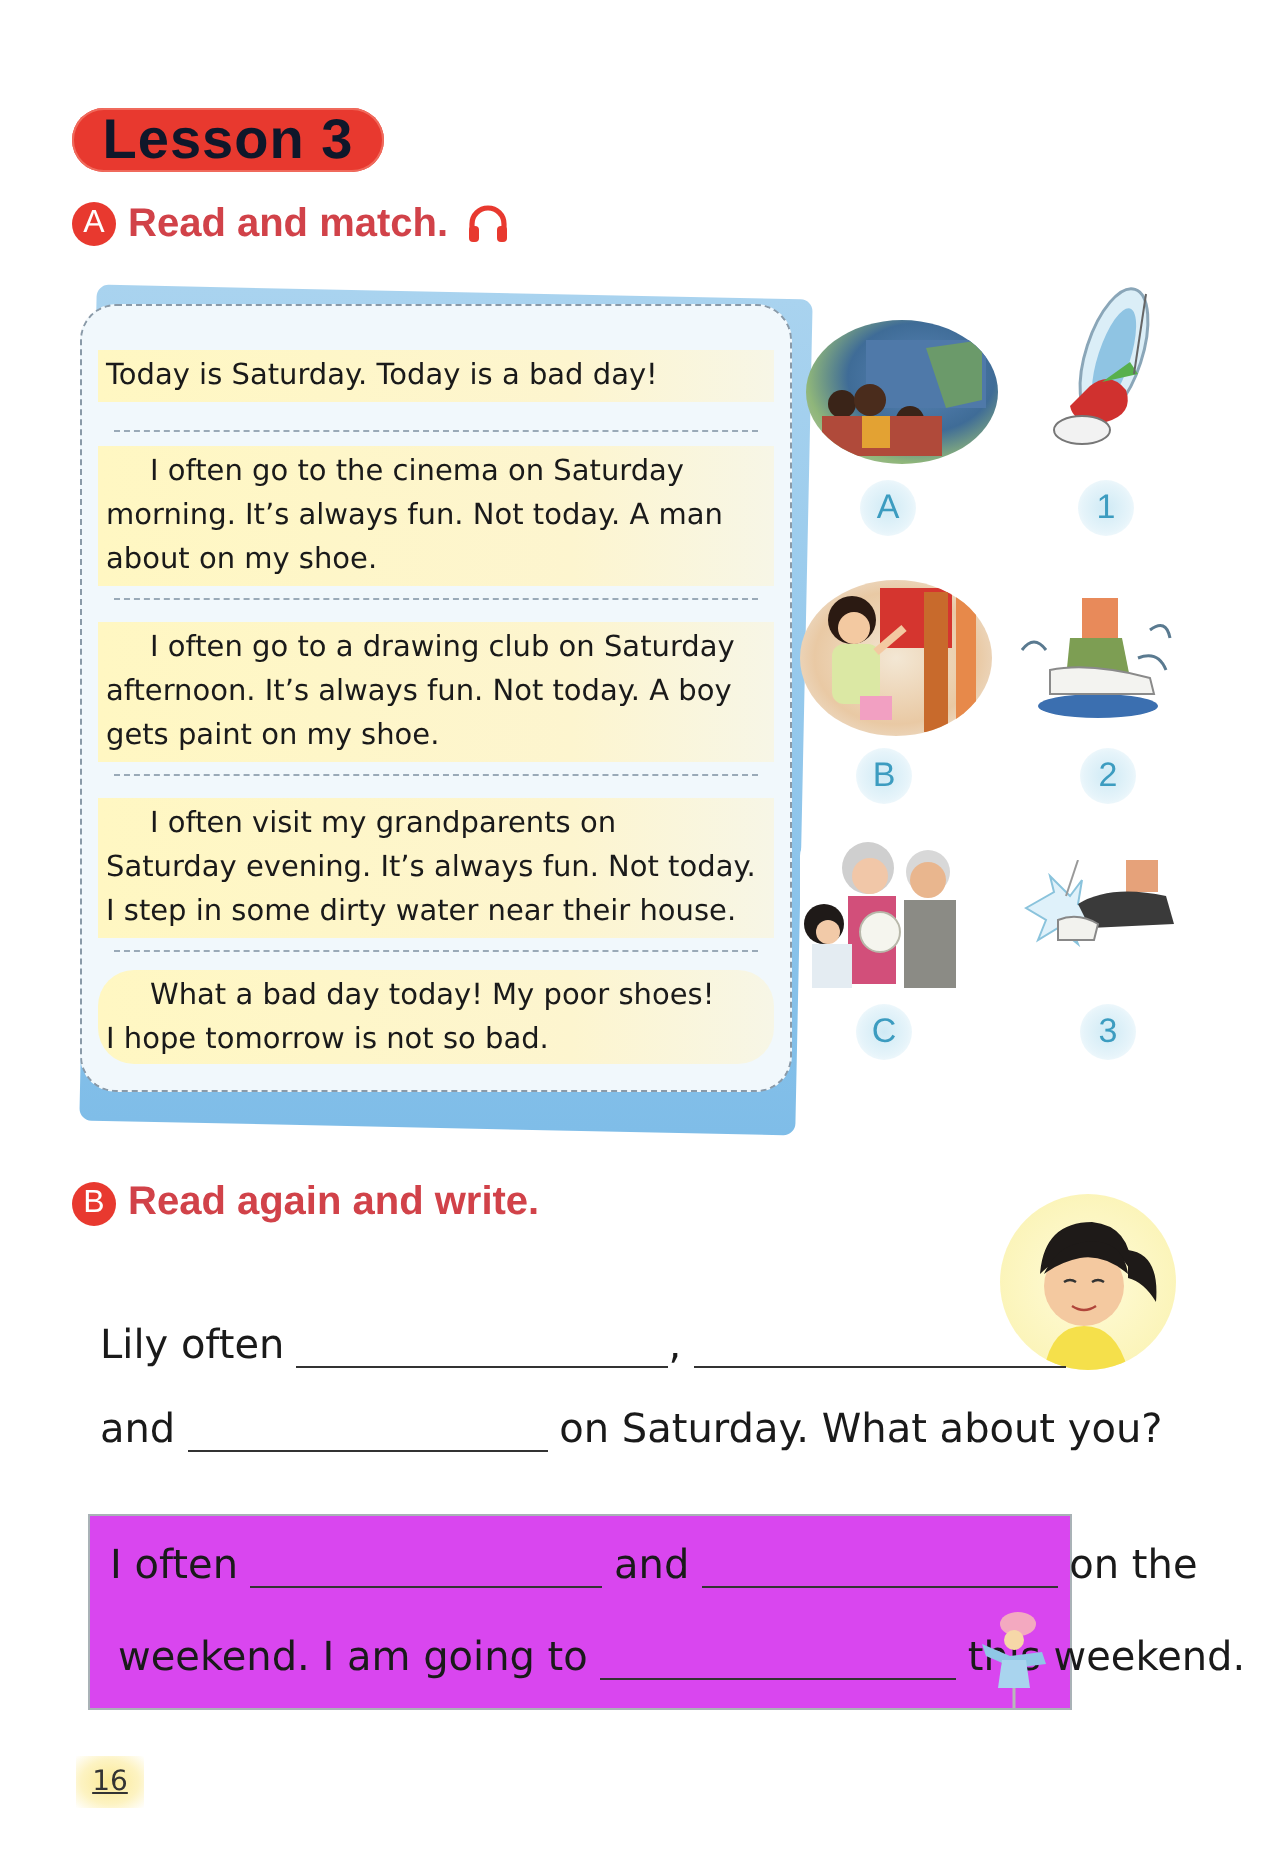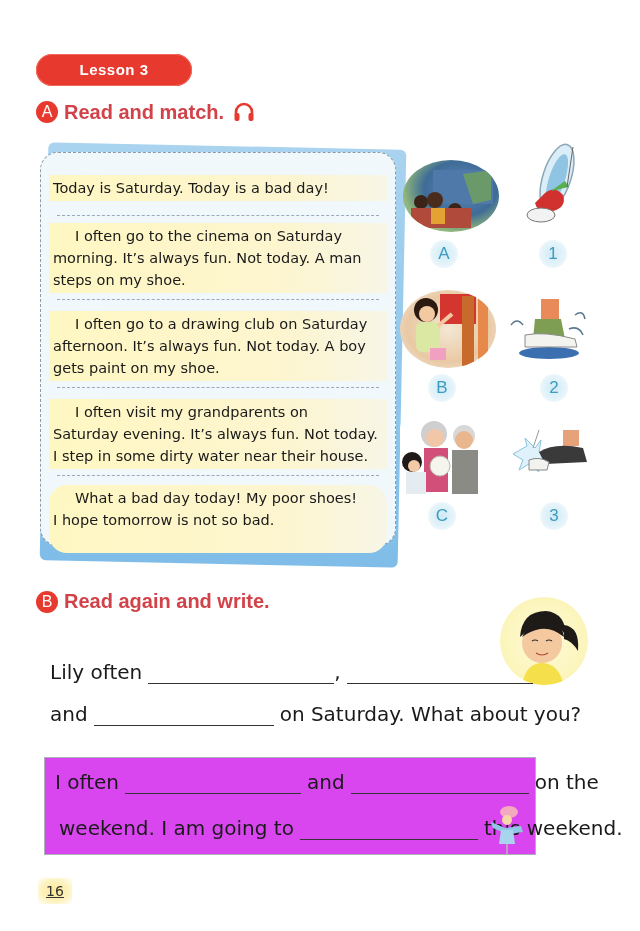--- a/index.html
+++ b/index.html
@@ -3,22 +3,22 @@
   <meta charset="utf-8">
   <style>
     * { box-sizing: border-box; margin: 0; padding: 0; }
     html, body { width: 640px; height: 931px; background: #ffffff; overflow: hidden; }
     body { position: relative; font-family: "DejaVu Sans", sans-serif; color: #1a1a1a; }
 
     .lesson-pill {
       position: absolute; left: 36px; top: 54px; width: 156px; height: 32px;
       background: #e8392f; border-radius: 16px;
       box-shadow: 0 0 0 1px #f06a5c inset;
-      color: #ffffff; font-family: "Liberation Sans", sans-serif; font-weight: bold;
-      font-size: 15px; line-height: 32px; text-align: center; letter-spacing: 0.5px;
+      color: #0f172a; font-family: "Liberation Sans", sans-serif; font-weight: bold;
+      font-size: 28px; line-height: 32px; text-align: center; letter-spacing: 0.5px;
     }
 
     .section-head { position: absolute; display: flex; align-items: center; }
     .section-badge {
       width: 22px; height: 22px; border-radius: 50%; background: #e8392f; color: #fff;
       font-family: "Liberation Sans", sans-serif; font-size: 16px; line-height: 22px; text-align: center;
       margin-right: 6px;
     }
     .section-title {
       color: #d14249; font-family: "Liberation Sans", sans-serif; font-weight: bold; font-size: 20px;
@@ -101,39 +101,39 @@
 <div class="blue-back"></div>
 <div class="reading-card">
   <div class="para" style="top:22px; text-align:left; ">
     <span>Today is Saturday. Today is a bad day!</span>
   </div>
   <div class="divider" style="top:62px;"></div>
 
   <div class="para" style="top:70px;">
     <div><span class="indent"></span><span>I often go to the cinema on Saturday</span></div>
     <div>morning. It’s always fun. Not today. A man</div>
-    <div>steps on my shoe.</div>
+    <div>about on my shoe.</div>
   </div>
   <div class="divider" style="top:146px;"></div>
 
   <div class="para" style="top:158px;">
     <div><span class="indent"></span><span>I often go to a drawing club on Saturday</span></div>
     <div>afternoon. It’s always fun. Not today. A boy</div>
     <div>gets paint on my shoe.</div>
   </div>
   <div class="divider" style="top:234px;"></div>
 
   <div class="para" style="top:246px;">
     <div><span class="indent"></span><span>I often visit my grandparents on</span></div>
     <div>Saturday evening. It’s always fun. Not today.</div>
     <div>I step in some dirty water near their house.</div>
   </div>
   <div class="divider" style="top:322px;"></div>
 
-  <div class="para" style="top:332px; padding-bottom:22px;border-radius:18px;">
+  <div class="para" style="top:332px; padding-bottom:1px;border-radius:18px;">
     <div><span class="indent"></span><span>What a bad day today! My poor shoes!</span></div>
     <div>I hope tomorrow is not so bad.</div>
   </div>
 </div>
 
 <div class="pic" style="left:403px; top:160px; width:96px; height:72px; background: radial-gradient(ellipse at 60% 40%, #5b86b8 0%, #3f6c97 45%, #8fb67a 70%, #c9c9c0 100%);">
   <svg width="96" height="72" viewBox="0 0 96 72">
     <rect x="30" y="10" width="60" height="34" fill="#4f79a9"></rect>
     <path d="M60 14 L88 10 L88 40 L70 44 Z" fill="#6b9a6a"></path>
     <circle cx="18" cy="42" r="7" fill="#3a2418"></circle>

